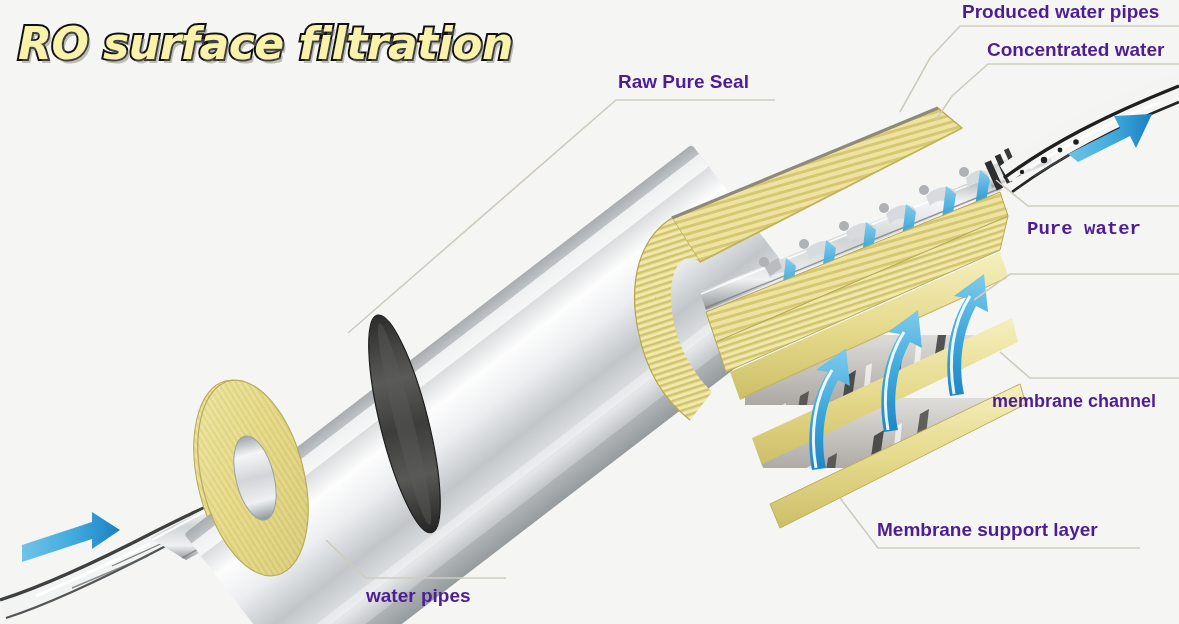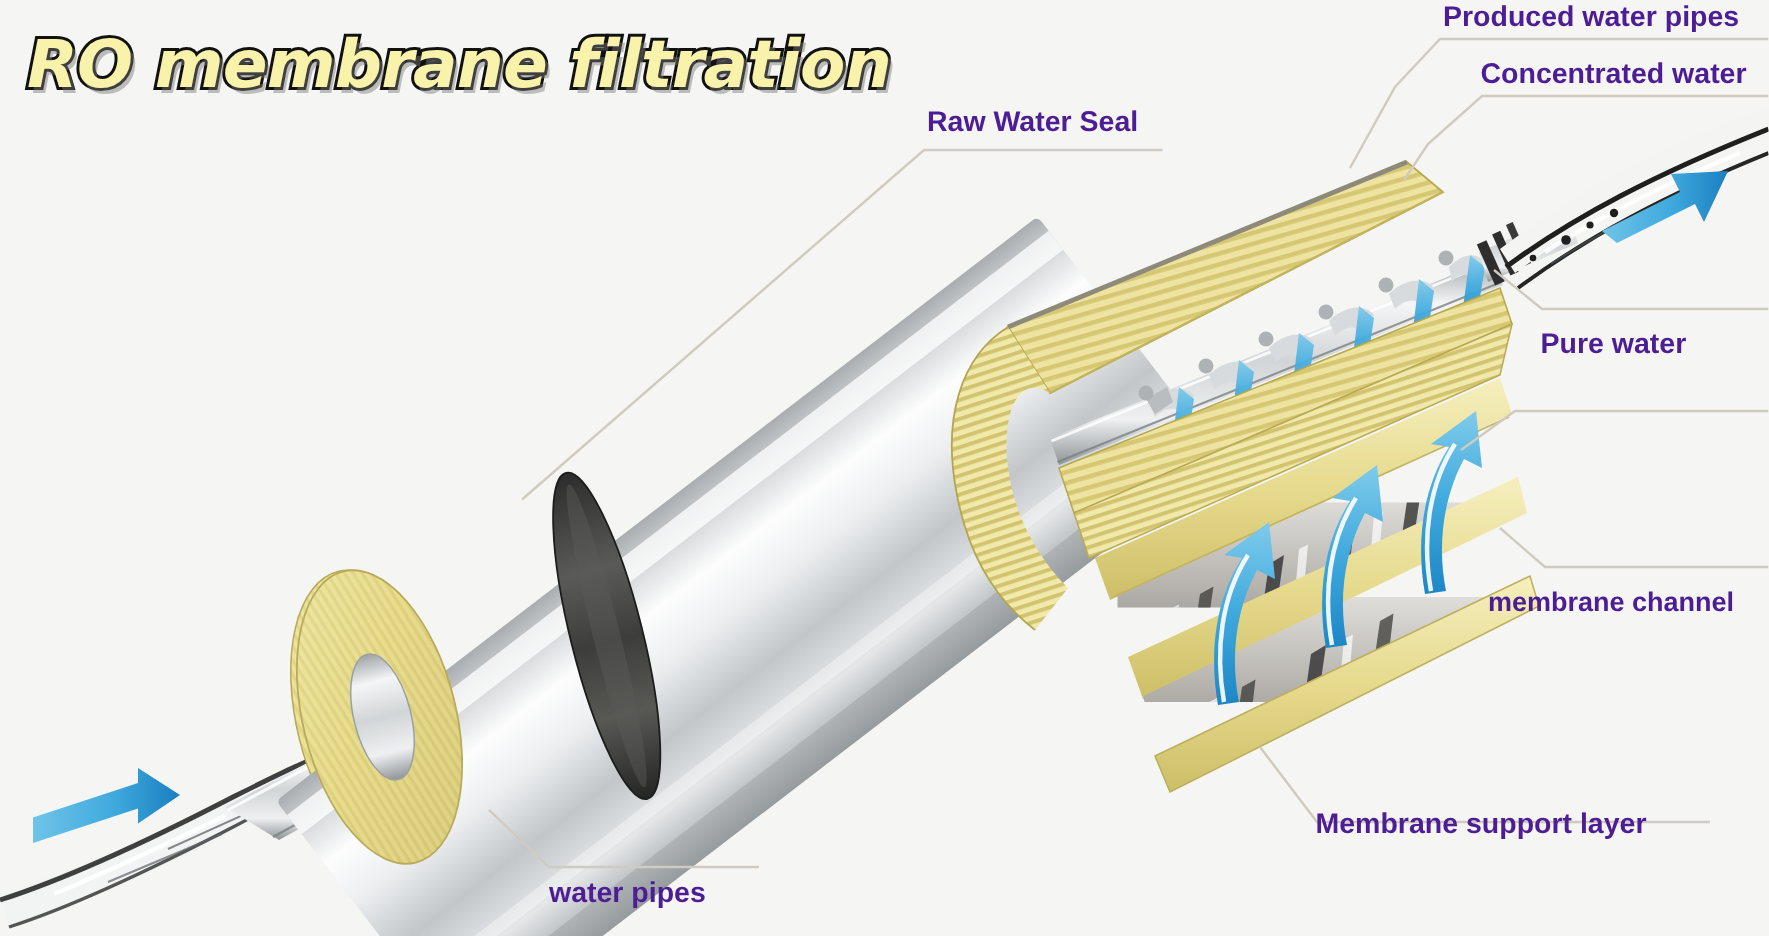--- a/index.html
+++ b/index.html
@@ -327,30 +327,30 @@
       <path d="M1179,274 L1010,274 L974,300"></path>
 
       <path d="M1179,378 L1030,378 L1000,352"></path>
 
       <path d="M1140,548 L878,548 L840,498"></path>
 
       <path d="M506,578 L366,578 L326,540"></path>
     </g>
   </svg>
 
-  <div class="title" id="title-line1">RO membrane filtration</div>
-
-  <div class="label" style="left:618px;top:72px;">Raw Water Seal</div>
+  <div class="title" id="title-line1">RO surface filtration</div>
+
+  <div class="label" style="left:618px;top:72px;">Raw Pure Seal</div>
 
   <div class="label" style="left:962px;top:2px;">Produced water pipes</div>
 
   <div class="label" style="left:987px;top:40px;">Concentrated water</div>
 
-  <div class="label" style="left:1027px;top:220px;">Pure water</div>
+  <div class="label" style="left:1027px;top:220px;font-family:Liberation Mono, monospace;">Pure water</div>
 
 
   <div class="label sm" style="left:992px;top:392px;">membrane channel</div>
 
-  <div class="label" style="left:877px;top:540px;text-align:right;">Membrane support layer</div>
+  <div class="label" style="left:877px;top:520px;text-align:right;">Membrane support layer</div>
 
   <div class="label" style="left:366px;top:586px;">water pipes</div>
 
 </div>
 
 </body></html>

